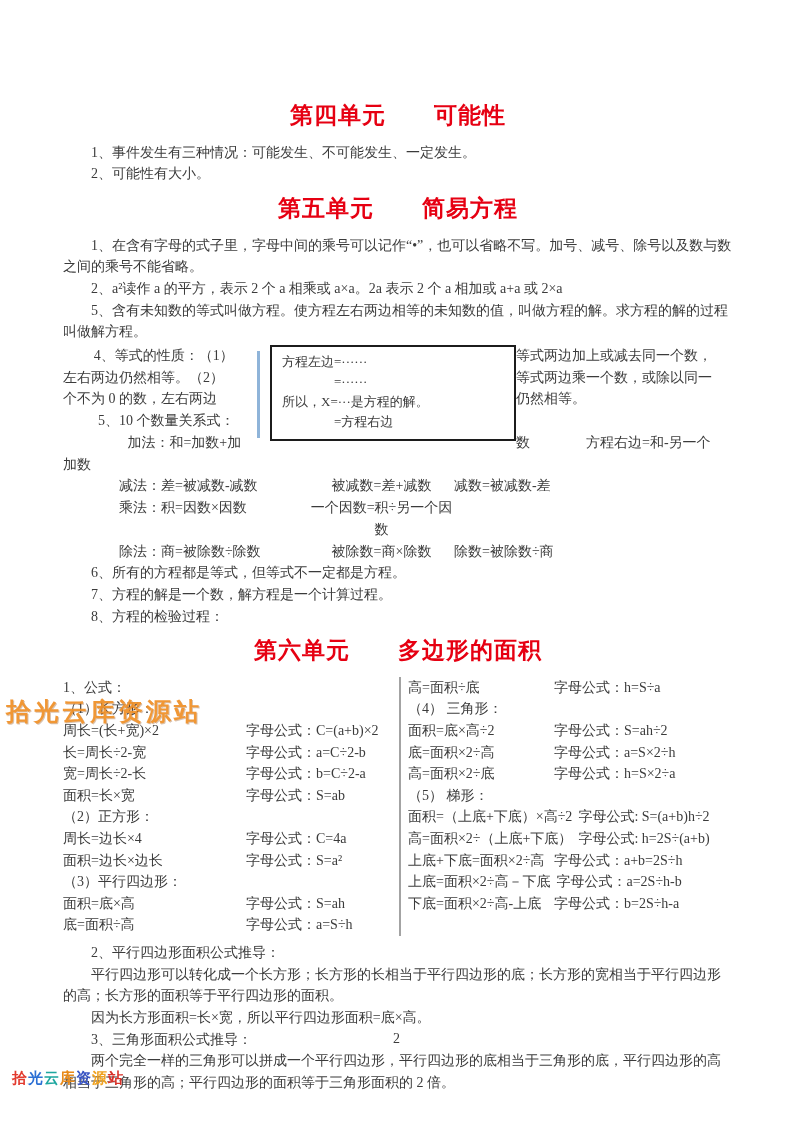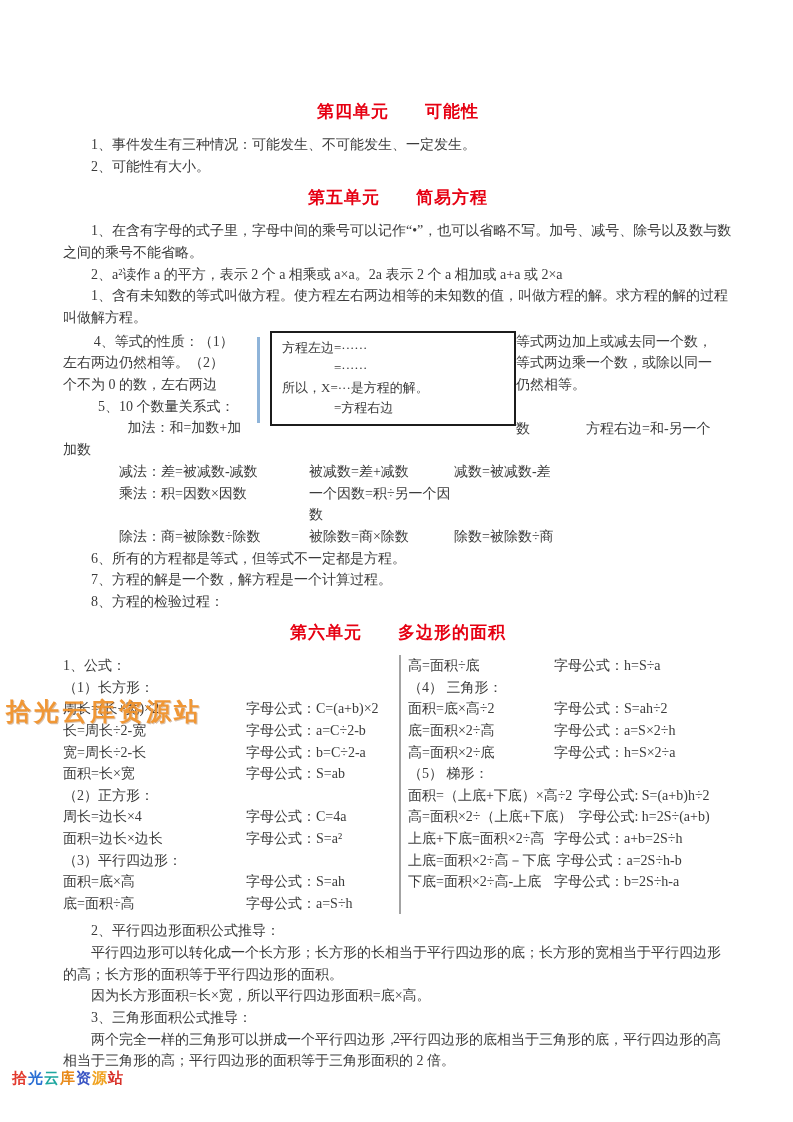--- a/index.html
+++ b/index.html
@@ -13,21 +13,21 @@
     font-size:14px;
     line-height:1.55;
     overflow:hidden;
   }
   .content{position:absolute;left:63px;right:60px;top:92px;}
   .unit-title{
     text-align:center;
     color:#e60012;
     font-family:"Liberation Sans","DejaVu Sans",sans-serif;
     font-weight:bold;
-    font-size:17px;
+    font-size:23px;
     line-height:1.2;
     margin:10px 0 12px 0;
     letter-spacing:1px;
   }
   .para{text-indent:2em;margin:0;}
   .line{margin:0;}
   
   .eq-region{display:flex;align-items:stretch;margin-top:2px;}
   .eq-left{width:192px;flex:none;}
   .eq-left .i2{text-indent:2.2em;}
@@ -42,21 +42,21 @@
     align-self:flex-start;
   }
   .eq-box .bi{text-indent:4em;}
   .eq-right{flex:1;padding-left:0;}
   .eq-right .gap-line{margin-top:22px;}
   .carry-line{margin:0;}
   
   .ops{margin-left:4em;}
   .op-row{display:flex;}
   .op-c1{width:190px;flex:none;}
-  .op-c2{width:145px;flex:none;}
+  .op-c2{width:145px;flex:none;text-align:center;}
   .op-c3{flex:1;font-family:Liberation Serif, serif;}
   
   .formula-table{display:flex;margin-top:3px;}
   .ft-left{width:336px;flex:none;}
   .ft-right{flex:1;border-left:2px solid #a3a3a3;padding-left:7px;}
   .f-row{display:flex;line-height:21.6px;}
   .ft-left .f-f{min-width:177px;flex:none;padding-right:6px;}
   .ft-right .f-f{min-width:140px;flex:none;padding-right:6px;}
   .f-l{white-space:nowrap;}
   
@@ -92,21 +92,21 @@
 
     <p class="para">1、事件发生有三种情况：可能发生、不可能发生、一定发生。</p>
         <p class="para">2、可能性有大小。</p>
       </div>
 
     <h1 class="unit-title">第五单元　　简易方程</h1>
     <div>
 
     <p class="para">1、在含有字母的式子里，字母中间的乘号可以记作“•”，也可以省略不写。加号、减号、除号以及数与数之间的乘号不能省略。</p>
         <p class="para">2、a²读作 a 的平方，表示 2 个 a 相乘或 a×a。2a 表示 2 个 a 相加或 a+a 或 2×a</p>
-        <p class="para">1、含有未知数的等式叫做方程。使方程左右两边相等的未知数的值，叫做方程的解。求方程的解的过程叫做解方程。</p>
+        <p class="para">5、含有未知数的等式叫做方程。使方程左右两边相等的未知数的值，叫做方程的解。求方程的解的过程叫做解方程。</p>
       </div>
 
     <div class="eq-region">
       <div class="eq-left">
         <p class="line i2">4、等式的性质：（1）</p>
         <p class="line">左右两边仍然相等。（2）</p>
         <p class="line">个不为 0 的数，左右两边</p>
         <p class="line i25">5、10 个数量关系式：</p>
         <p class="line i45">加法：和=加数+加</p>
       </div>

